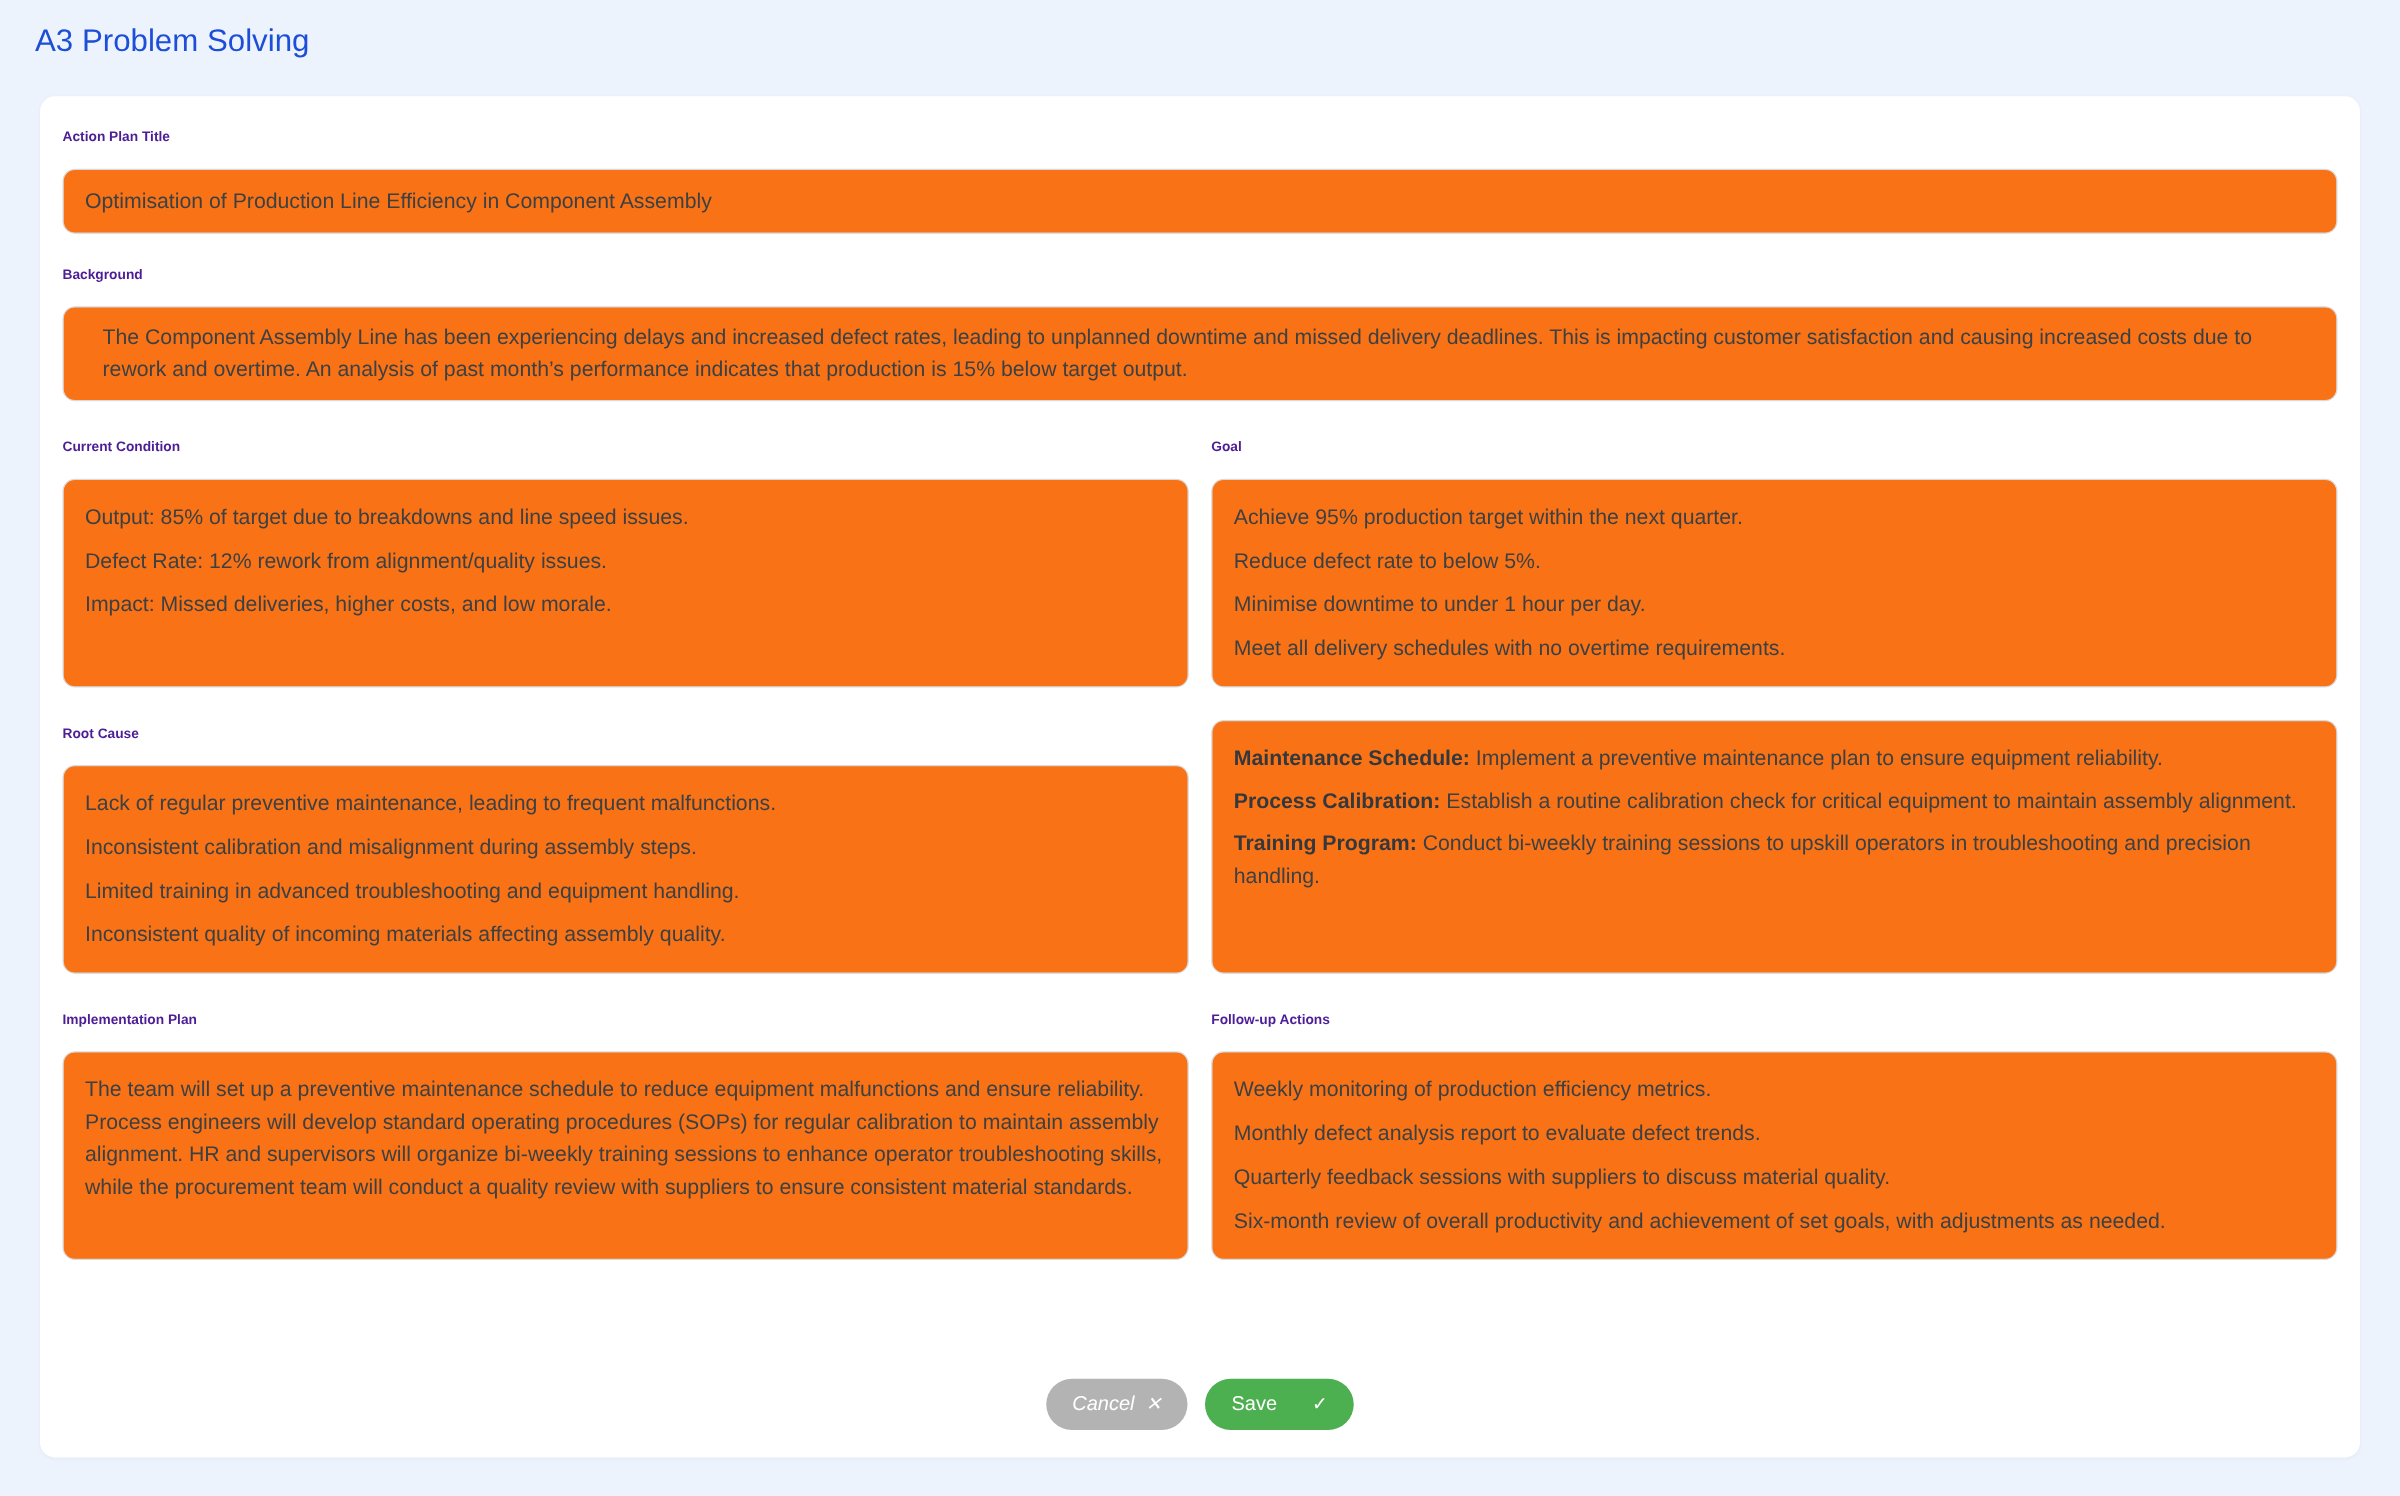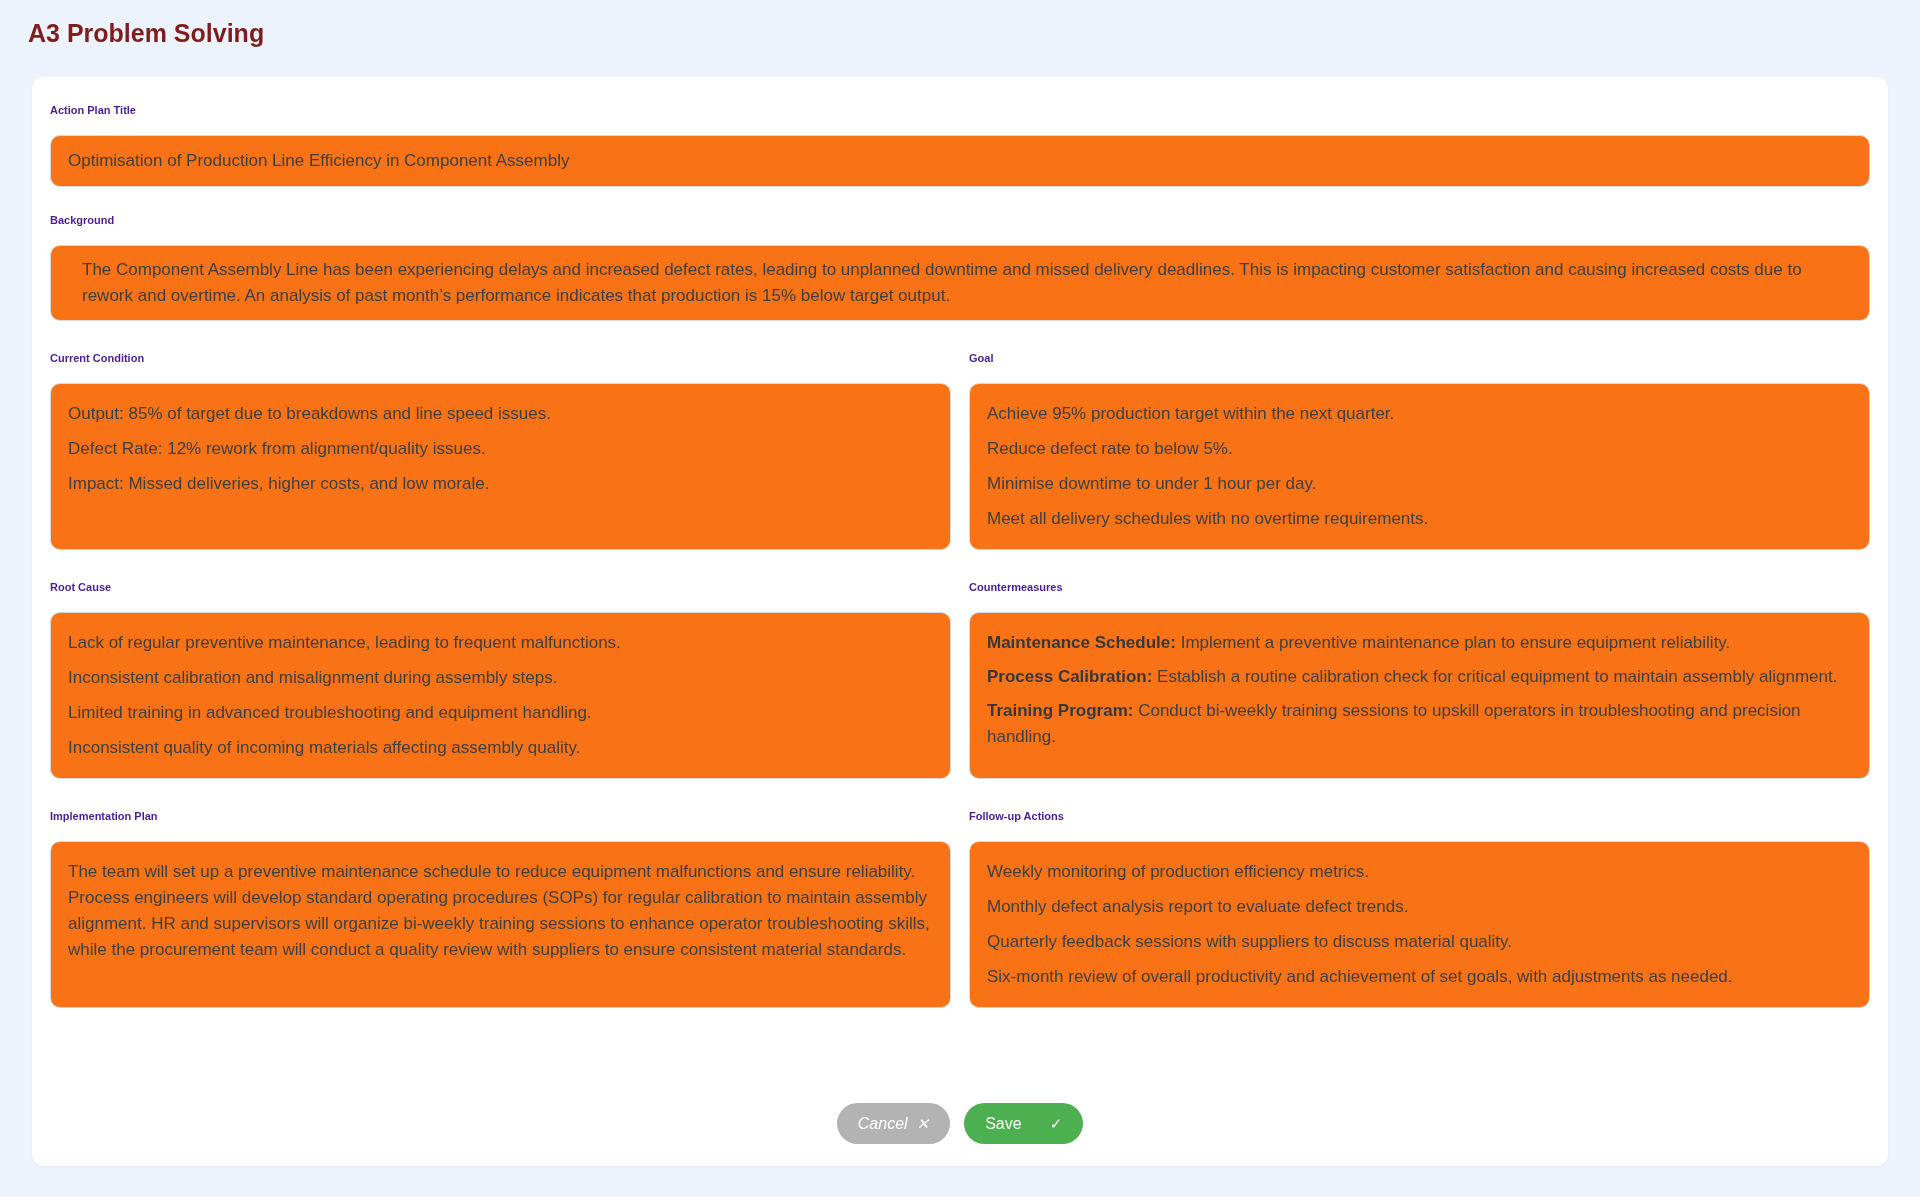--- a/index.html
+++ b/index.html
@@ -6,22 +6,22 @@
   html, body { width: 1920px; }
   body {
     min-height: 1197px;
     background: #edf3fd;
     font-family: "Liberation Sans", sans-serif;
     color: #3d4043;
     padding: 18px 0 34px 0;
   }
   .page-title {
     font-size: 25px;
-    font-weight: 700;
-    color: #7f1d1d;
+    font-weight: 400;
+    color: #1d4ed8;
     margin: 0 0 29px 28px;
     line-height: 30px;
   }
   .card {
     background: #ffffff;
     border-radius: 12px;
     margin: 0 32px;
     min-height: 1086px;
     padding: 22px 18px;
     box-shadow: 0 1px 3px rgba(30, 60, 110, 0.05);
@@ -131,21 +131,20 @@
     <div class="grid-cell">
       <div class="field-label">Root Cause</div>
       <div class="box list-box">
         <p>Lack of regular preventive maintenance, leading to frequent malfunctions.</p>
         <p>Inconsistent calibration and misalignment during assembly steps.</p>
         <p>Limited training in advanced troubleshooting and equipment handling.</p>
         <p>Inconsistent quality of incoming materials affecting assembly quality.</p>
       </div>
     </div>
     <div class="grid-cell">
-      <div class="field-label">Countermeasures</div>
       <div class="box list-box cm-box">
         <p><strong>Maintenance Schedule:</strong> <span>Implement a preventive maintenance plan to ensure equipment reliability.</span></p>
         <p><strong>Process Calibration:</strong> <span>Establish a routine calibration check for critical equipment to maintain assembly alignment.</span></p>
         <p><strong>Training Program:</strong> <span>Conduct bi-weekly training sessions to upskill operators in troubleshooting and precision handling.</span></p>
       </div>
     </div>
   </div>
 
   <div class="grid-row">
     <div class="grid-cell">

